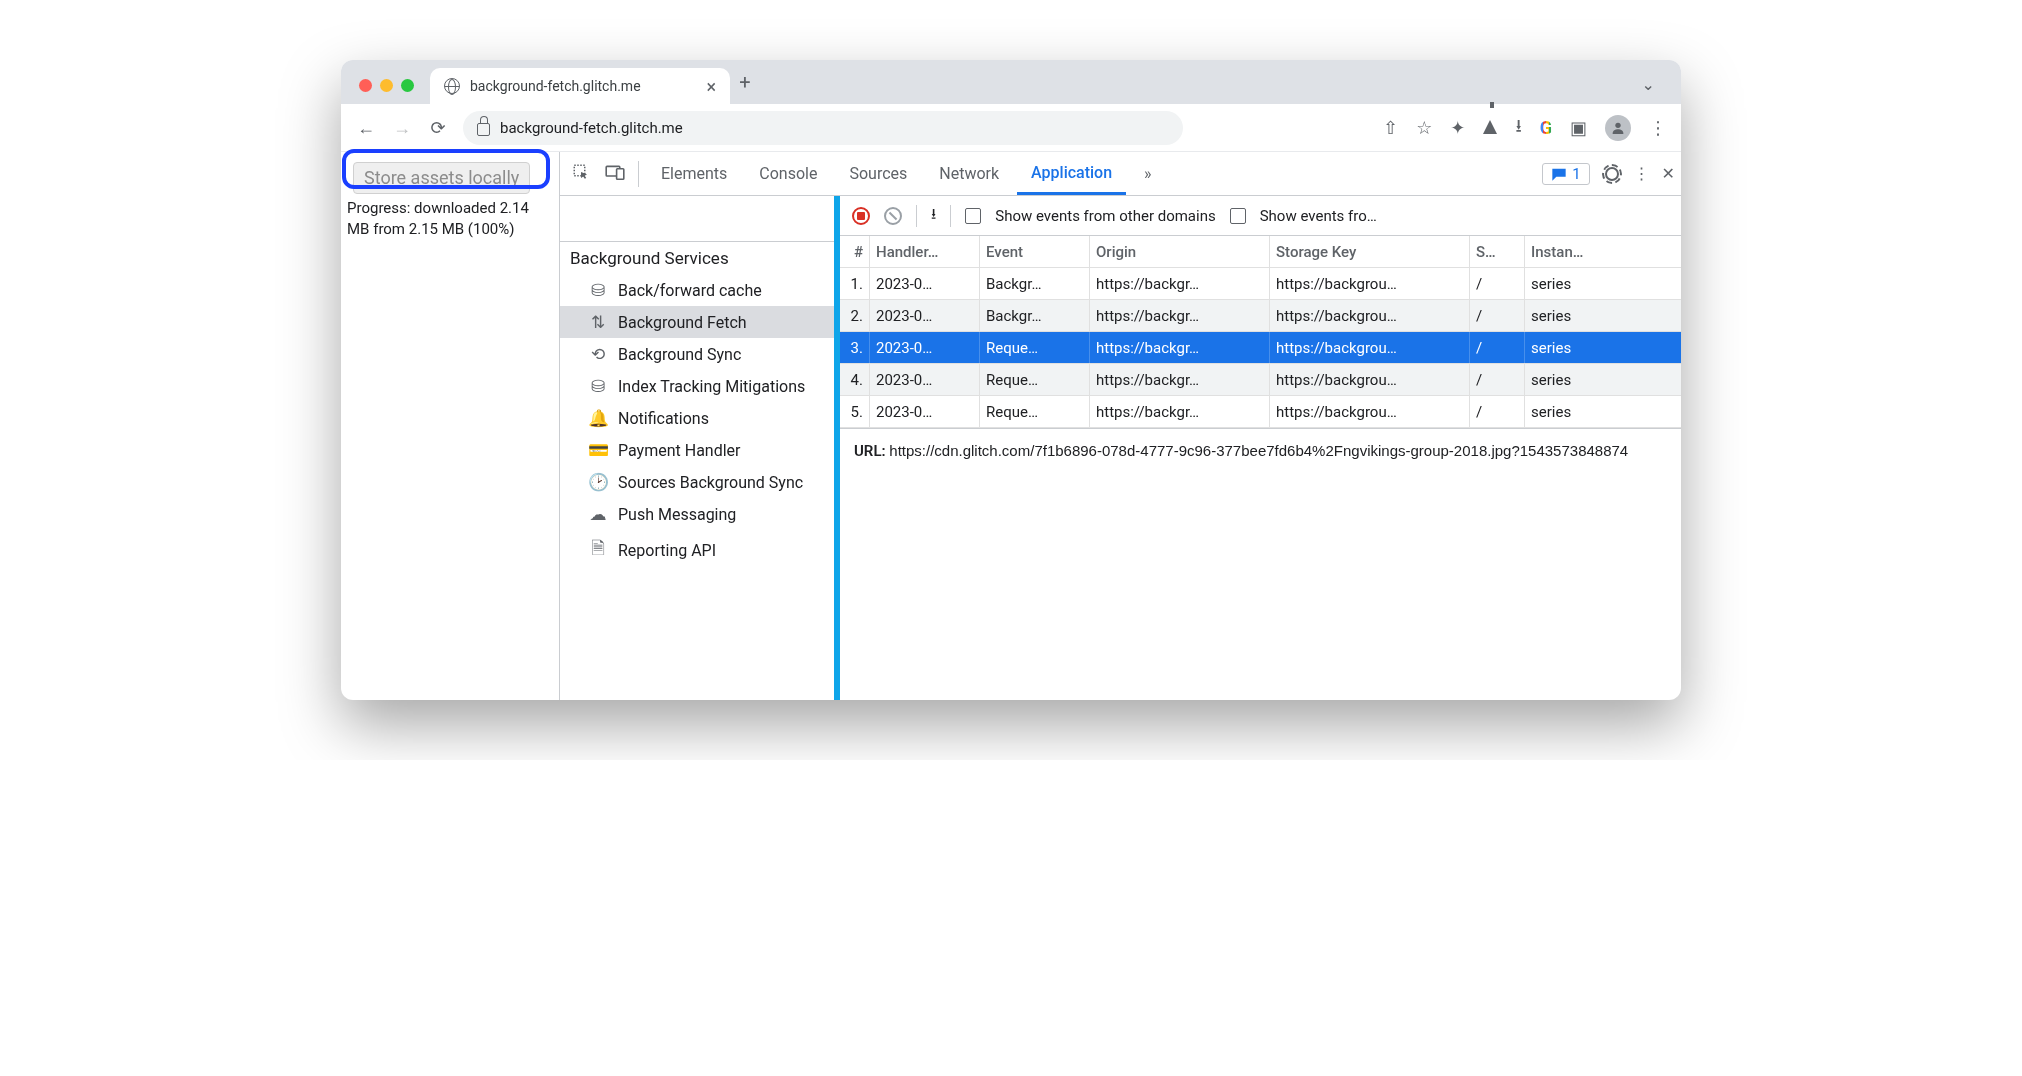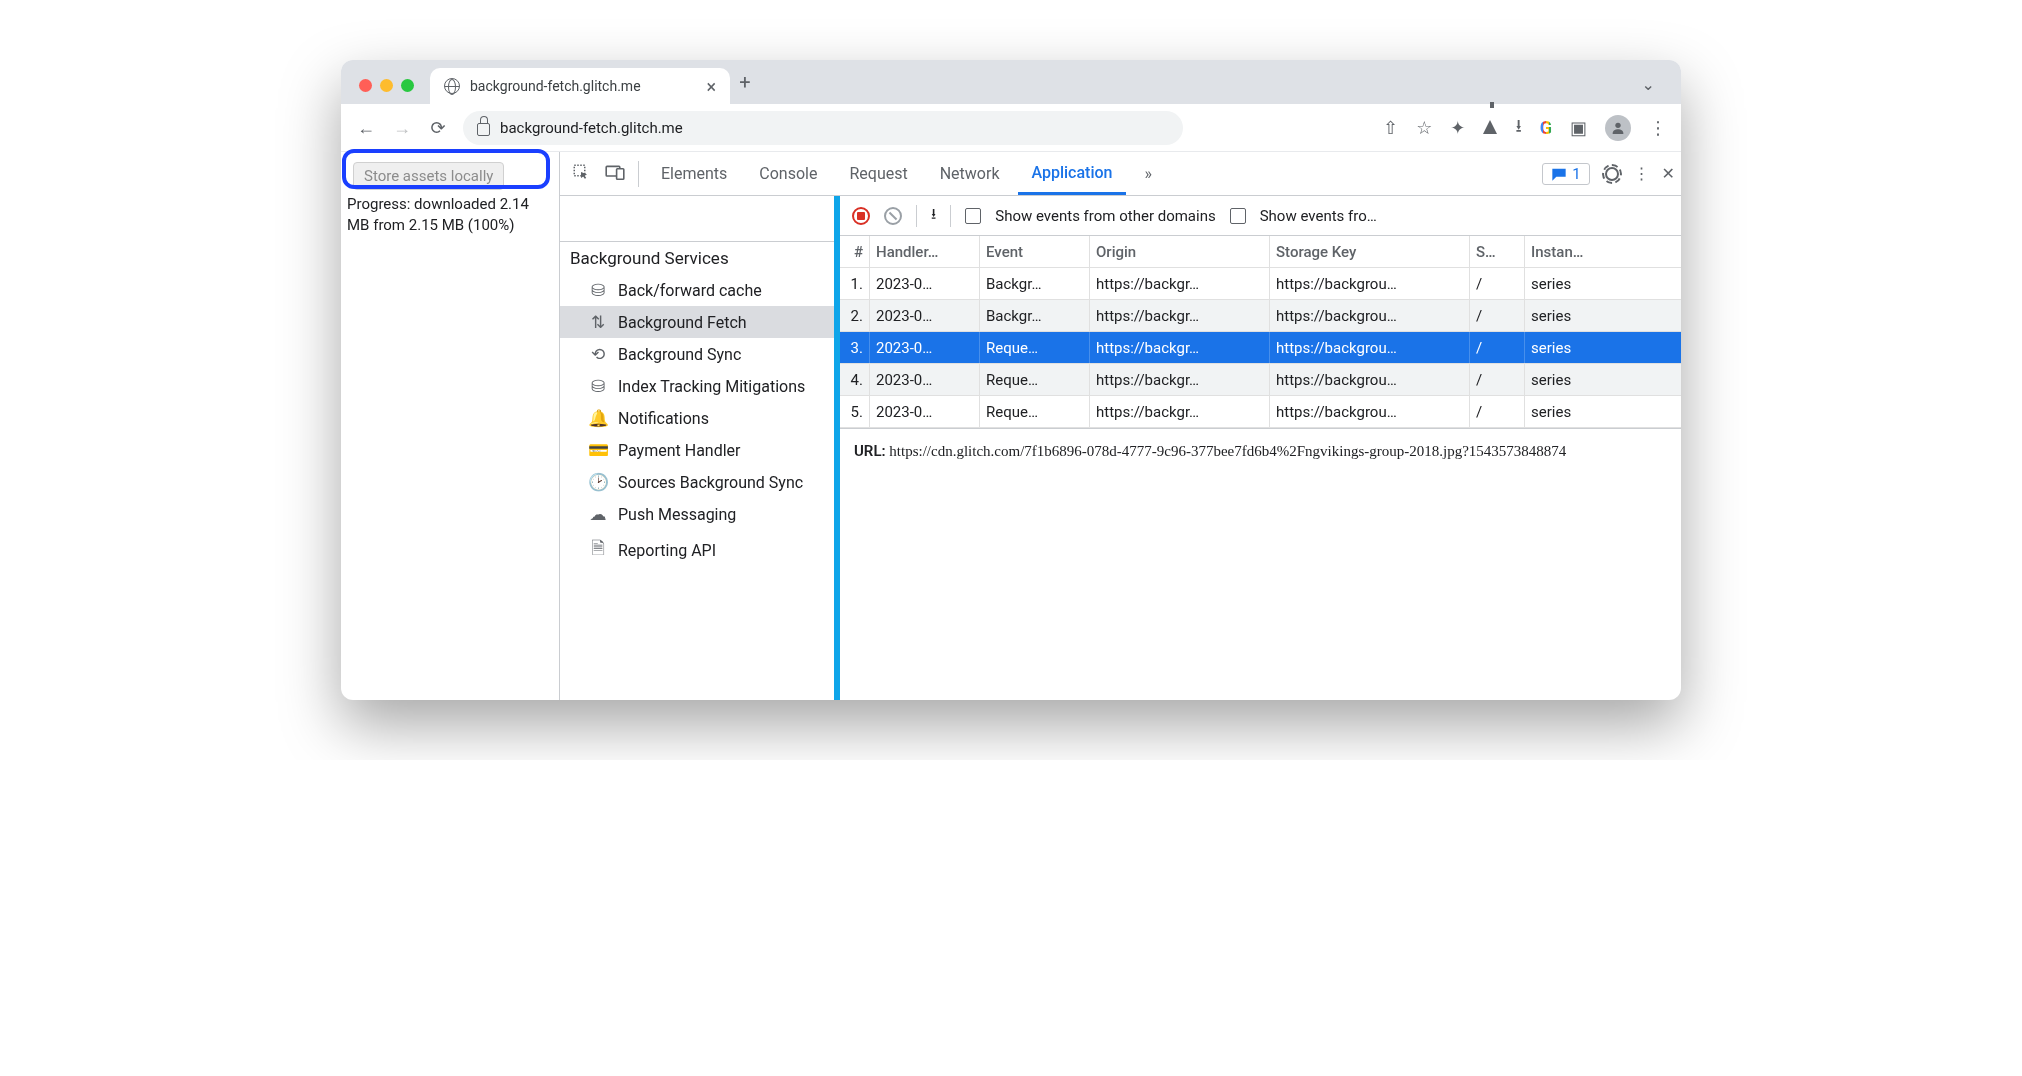--- a/index.html
+++ b/index.html
@@ -19,21 +19,21 @@
 .addrbar{height:48px;background:#fff;display:flex;align-items:center;padding:0 14px;gap:14px;border-bottom:1px solid #e8eaed}
 .nav-ic{color:#5f6368;font-size:18px;width:22px;text-align:center}
 .omnibox{flex:0 0 720px;height:34px;background:#f1f3f4;border-radius:17px;display:flex;align-items:center;padding:0 14px;gap:10px;font-size:15px;color:#202124}
 .lock{width:13px;height:13px;display:inline-block;border:1.5px solid #5f6368;border-radius:2px;position:relative;margin-top:3px}
 .lock::before{content:"";position:absolute;top:-8px;left:2px;width:6px;height:7px;border:1.5px solid #5f6368;border-bottom:none;border-radius:4px 4px 0 0}
 .addr-right{margin-left:auto;display:flex;align-items:center;gap:18px;color:#5f6368;font-size:18px}
 .g-logo{font-weight:700;font-size:18px;background:linear-gradient(90deg,#4285f4 0 25%,#ea4335 25% 50%,#fbbc05 50% 75%,#34a853 75%);-webkit-background-clip:text;color:transparent}
 .avatar{width:26px;height:26px;border-radius:50%;background:#bdc1c6;display:flex;align-items:center;justify-content:center}
 .content{flex:1;display:flex;min-height:0}
 .page{width:218px;padding:6px;font-size:15px;color:#202124;line-height:1.35}
-.store-btn{display:inline-block;padding:3px 10px;font-size:15px;color:#8c8c8c;background:#efefef;border:1px solid #d0d0d0;border-radius:4px}
+.store-btn{display:inline-block;padding:3px 10px;font-size:18px;color:#8c8c8c;background:#efefef;border:1px solid #d0d0d0;border-radius:4px}
 .hl{position:absolute;border:4px solid #1a3fff;border-radius:12px}
 .page-wrap{position:relative}
 .devtools{flex:1;border-left:1px solid #cacdd1;display:flex;flex-direction:column;min-width:0}
 .dt-tabs{height:44px;display:flex;align-items:center;border-bottom:1px solid #cacdd1;font-size:16px;color:#5f6368;padding:0 6px;gap:4px}
 .dt-ic{width:30px;text-align:center;font-size:16px}
 .dt-tab{padding:0 14px;height:100%;display:flex;align-items:center;cursor:pointer}
 .dt-tab.active{color:#1a73e8;border-bottom:3px solid #1a73e8;font-weight:500}
 .dt-right{margin-left:auto;display:flex;align-items:center;gap:12px}
 .badge{display:flex;align-items:center;gap:5px;border:1px solid #c4c7cc;border-radius:3px;padding:1px 8px;color:#1a73e8;font-size:15px}
 .dt-body{flex:1;display:flex;min-height:0}
@@ -55,21 +55,21 @@
 .row.hd{color:#5f6368;font-weight:500}
 .row .c{padding:0 6px;overflow:hidden;text-overflow:ellipsis;white-space:nowrap;border-right:1px solid #e0e0e0;height:100%;display:flex;align-items:center}
 .row .c:last-child{border-right:none}
 .c0{flex:0 0 30px;justify-content:flex-end}
 .c1{flex:0 0 110px}.c2{flex:0 0 110px}.c3{flex:0 0 180px}.c4{flex:0 0 200px}.c5{flex:0 0 55px}.c6{flex:1}
 .row.even{background:#f1f3f4}
 .row.sel{background:#1a73e8;color:#fff}
 .row.sel .c{border-right-color:rgba(255,255,255,0.2)}
 .detail{padding:10px 14px;font-size:15px;color:#202124;line-height:1.6}
 .detail b{font-weight:600}
-.detail .url{font-family:Liberation Serif, serif}
+.detail .url{font-family:Liberation Sans, sans-serif}
 .cog{display:inline-block;width:20px;height:20px;position:relative}
 .cog::before{content:"";position:absolute;inset:3px;border:2px solid #5f6368;border-radius:50%}
 .cog::after{content:"";position:absolute;inset:0;border:2px dashed #5f6368;border-radius:50%}
 .icon-flask{display:inline-block;width:0;height:0;border-left:7px solid transparent;border-right:7px solid transparent;border-bottom:14px solid #5f6368}
 .icon-flask::after{content:"";display:block;width:4px;height:6px;background:#5f6368;margin:-18px auto 0}
 </style>
 </head>
 <body>
 
 <div class="window">
@@ -131,21 +131,21 @@
               <path d="M12 12l8 3-3 2 2 3-2 1-2-3-3 2z" fill="#5f6368" stroke="none"></path>
             </svg>
         </span>
         <span class="dt-ic">
           <svg width="20" height="16" viewBox="0 0 24 20" fill="none" stroke="#5f6368" stroke-width="2">
               <rect x="1" y="3" width="17" height="12" rx="1"></rect>
               <rect x="14" y="6" width="9" height="13" rx="1" fill="#fff"></rect>
             </svg>
         </span>
         <div style="width:1px;height:26px;background:#cacdd1;margin:0 4px"></div>
-        <div id="dt-tabs-host" style="display: contents;"><div class="dt-tab">Elements</div><div class="dt-tab">Console</div><div class="dt-tab">Request</div><div class="dt-tab">Network</div><div class="dt-tab active">Application</div></div>
+        <div id="dt-tabs-host" style="display: contents;"><div class="dt-tab">Elements</div><div class="dt-tab">Console</div><div class="dt-tab">Sources</div><div class="dt-tab">Network</div><div class="dt-tab active">Application</div></div>
         <span class="dt-tab">»</span>
         <div class="dt-right">
           <span class="badge">
             <svg width="16" height="14" viewBox="0 0 24 20" fill="#1a73e8">
                 <path d="M2 2h20v12H8l-6 6z"></path>
               </svg>
             <span>1</span>
           </span>
           <span class="cog"></span>
           <span>⋮</span>

